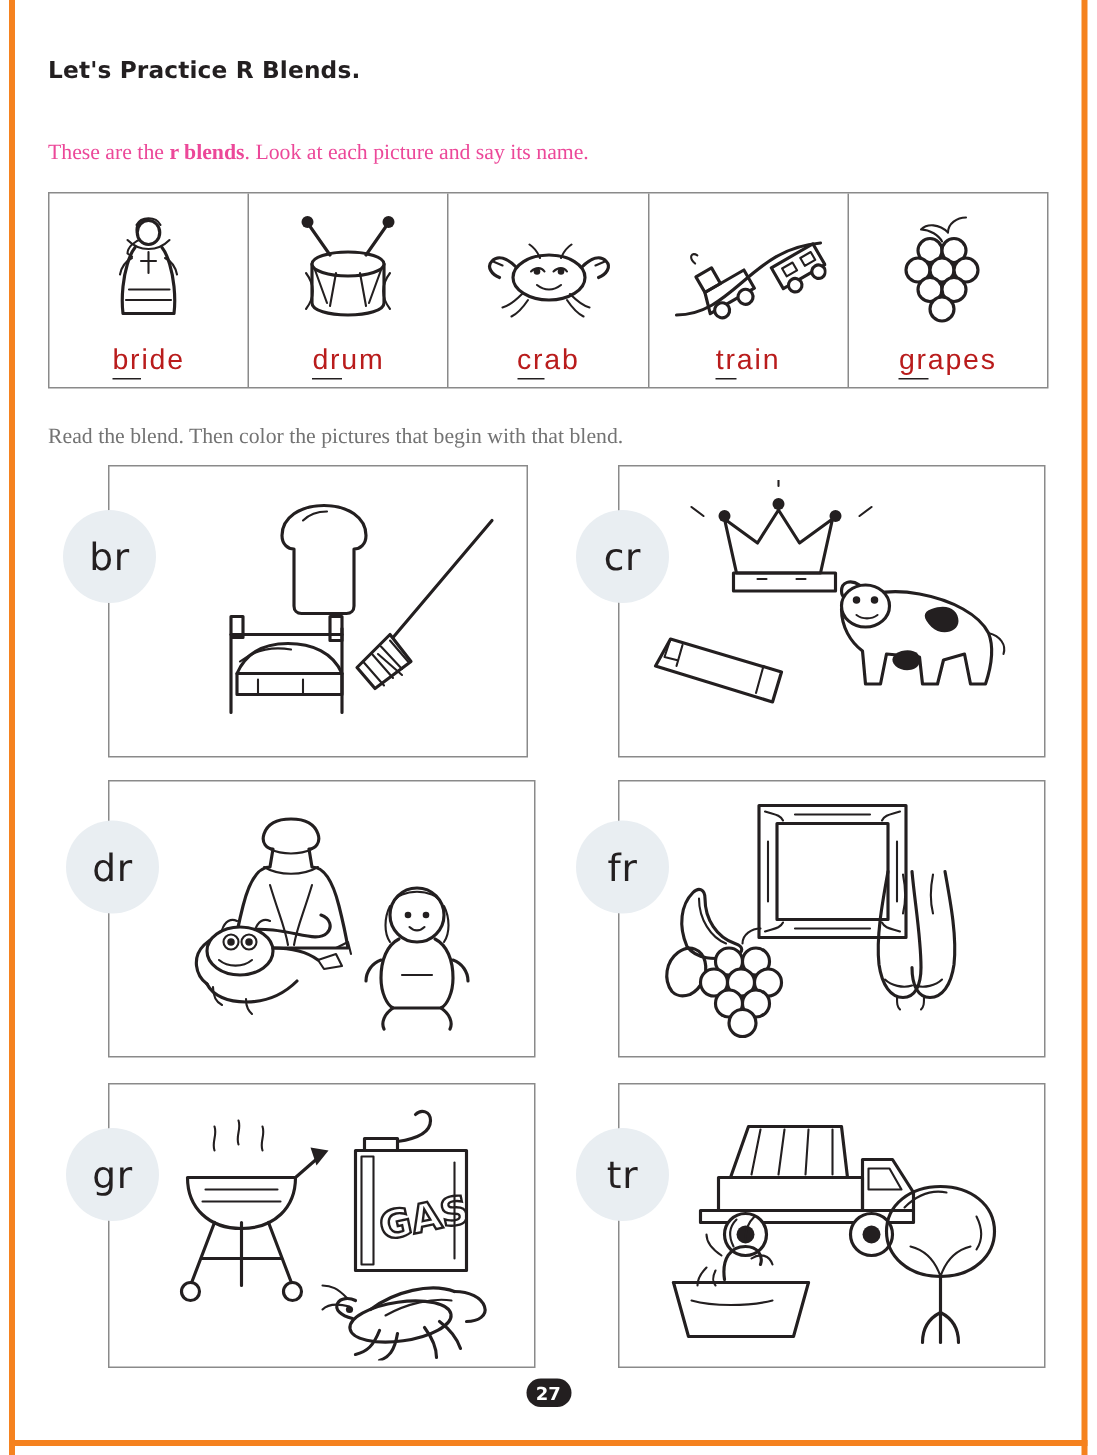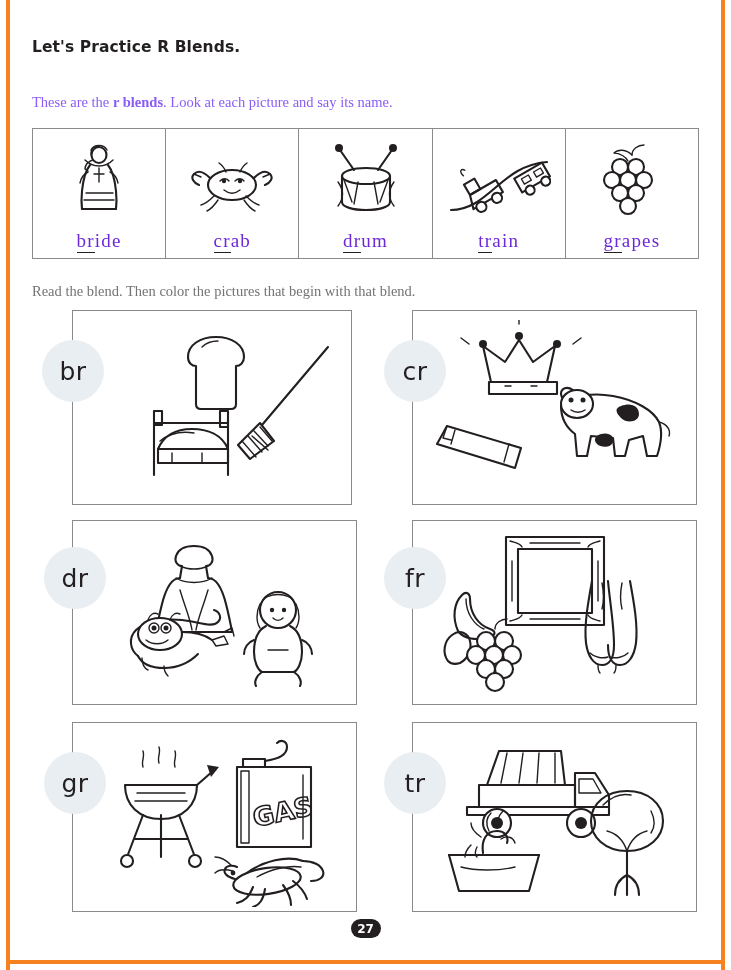--- a/index.html
+++ b/index.html
@@ -52,21 +52,21 @@
     color: #231f20;
     letter-spacing: 0.1px;
     font-family: "DejaVu Sans", sans-serif;
     text-align: right;
   }
   .intro {
     position: absolute;
     left: 20px;
     top: 94px;
     font-size: 14.5px;
-    color: #8b5cf6;
+    color: #ec4899;
     font-family: "Liberation Serif", serif;
   }
   .intro b { font-weight: bold; }
   .instruction {
     position: absolute;
     left: 20px;
     top: 283px;
     font-size: 14.5px;
     color: #737373;
     font-family: Liberation Serif, serif;
@@ -97,23 +97,23 @@
   }
   .wordcell:last-child { border-right: none; }
   .wordcell .pic {
     flex: 1 1 auto;
     display: flex;
     align-items: center;
     justify-content: center;
     width: 100%;
   }
   .wordlabel {
-    font-family: Liberation Serif, serif;
+    font-family: Liberation Sans, sans-serif;
     font-size: 19px;
-    color: #6d28d9;
+    color: #b91c1c;
     letter-spacing: 1.2px;
     white-space: nowrap;
   }
   .wordlabel .u {
     border-bottom: 1.6px solid #231f20;
     padding-bottom: 1px;
   }
 
   
   .box {
@@ -190,53 +190,53 @@
             <path class="ln-thin" d="M31 12c3-6 13-6 16 0"></path>
             <path class="ln-thin" d="M25 22c4 4 8 6 14 6s10-2 14-6"></path>
             <path class="ln" d="M30 27c-4 5-7 16-8 26-1 10 0 18 0 18h34s1-8 0-18c-1-10-4-21-8-26"></path>
             <path class="ln-thin" d="M28 34c-4 2-7 6-8 11M50 34c4 2 7 6 8 11"></path>
             <path class="ln-thin" d="M39 30v14M34 36h10"></path>
             <path class="ln-thin" d="M24 62h30M26 55h27"></path>
             <path class="ln-thin" d="M22 71h34"></path>
           </svg>
         </div>
         <div class="wordlabel"><span class="u">br</span><span>ide</span></div>
+      </div>
+
+      <div class="wordcell">
+        <div class="pic">
+          <svg width="84" height="84" viewBox="0 0 84 84">
+            <path class="ln" d="M18 38h48v26c0 5-11 8-24 8s-24-3-24-8z"></path>
+            <ellipse class="wht" cx="42" cy="38" rx="24" ry="8"></ellipse>
+            <path class="ln-thin" d="M20 42l8 22M34 44l-4 22M50 44l4 22M64 42l-8 22"></path>
+            <path class="ln-thin" d="M14 44c6 8 6 16 0 24M70 44c-6 8-6 16 0 24"></path>
+            <path class="ln" d="M30 32L16 12M54 32L68 12"></path>
+            <circle class="fillblk" cx="15" cy="10" r="4"></circle>
+            <circle class="fillblk" cx="69" cy="10" r="4"></circle>
+          </svg>
+        </div>
+        <div class="wordlabel"><span class="u">dr</span><span>um</span></div>
       </div>
 
       <div class="wordcell">
         <div class="pic">
           <svg width="92" height="80" viewBox="0 0 92 80">
             <ellipse class="wht" cx="46" cy="45" rx="24" ry="15"></ellipse>
             <path class="ln-thin" d="M34 41c3-3 7-3 9 0M49 41c3-3 7-3 9 0"></path>
             <circle class="fillblk" cx="38" cy="41" r="2.2"></circle>
             <circle class="fillblk" cx="54" cy="41" r="2.2"></circle>
             <path class="ln-thin" d="M38 50c5 4 11 4 16 0"></path>
             <path class="ln" d="M24 38c-6-6-12-8-16-4-4 4 0 9 5 11"></path>
             <path class="ln" d="M68 38c6-6 12-8 16-4 4 4 0 9-5 11"></path>
             <path class="ln-thin" d="M8 34l7 3M84 34l-7 3"></path>
             <path class="ln-thin" d="M28 56c-5 5-9 8-13 9M32 60c-4 6-7 9-11 11M60 56c5 5 9 8 13 9M58 60c4 6 7 9 11 11"></path>
             <path class="ln-thin" d="M40 32c-2-5-4-7-7-9M54 32c2-5 4-7 7-9"></path>
           </svg>
         </div>
         <div class="wordlabel"><span class="u">cr</span><span>ab</span></div>
-      </div>
-
-      <div class="wordcell">
-        <div class="pic">
-          <svg width="84" height="84" viewBox="0 0 84 84">
-            <path class="ln" d="M18 38h48v26c0 5-11 8-24 8s-24-3-24-8z"></path>
-            <ellipse class="wht" cx="42" cy="38" rx="24" ry="8"></ellipse>
-            <path class="ln-thin" d="M20 42l8 22M34 44l-4 22M50 44l4 22M64 42l-8 22"></path>
-            <path class="ln-thin" d="M14 44c6 8 6 16 0 24M70 44c-6 8-6 16 0 24"></path>
-            <path class="ln" d="M30 32L16 12M54 32L68 12"></path>
-            <circle class="fillblk" cx="15" cy="10" r="4"></circle>
-            <circle class="fillblk" cx="69" cy="10" r="4"></circle>
-          </svg>
-        </div>
-        <div class="wordlabel"><span class="u">dr</span><span>um</span></div>
       </div>
 
 
       <div class="wordcell">
         <div class="pic">
           <svg width="104" height="80" viewBox="0 0 104 80">
             <path class="ln" d="M4 70c18 0 30-10 44-22S76 24 100 22"></path>
             <g transform="translate(2,0) rotate(-30 40 44)">
               <path class="ln" d="M18 44h30v14H14z"></path>
               <path class="ln" d="M18 32h12v12H18z"></path>

